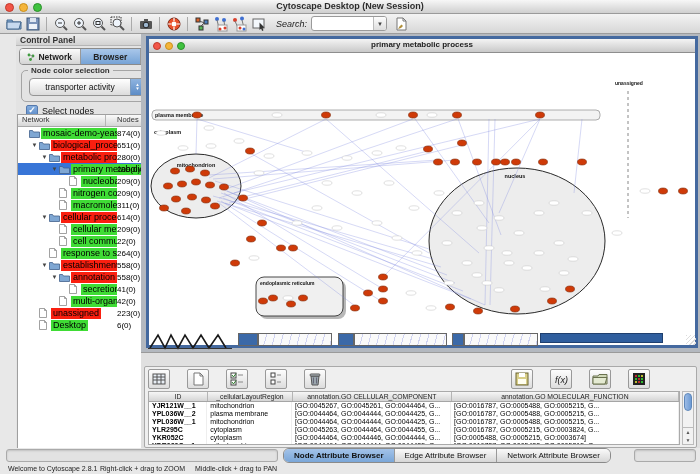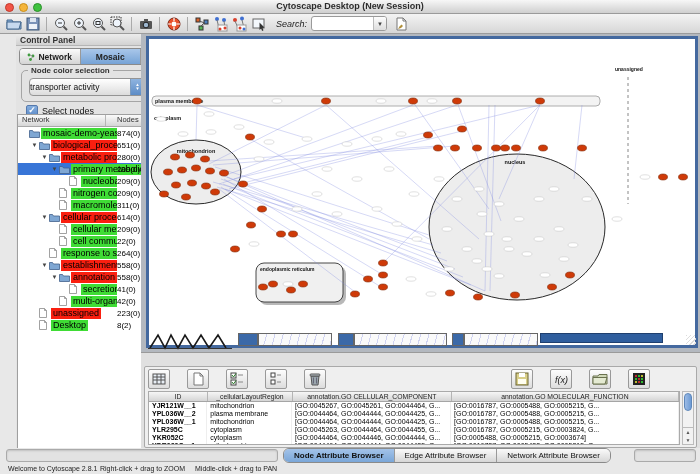--- a/index.html
+++ b/index.html
@@ -46,21 +46,21 @@
   .cp-tab.sel{background:linear-gradient(#a9c7ea,#76a3d6);}
   .cp-tab-more{width:14px;display:flex;align-items:center;justify-content:center;
     font-size:7px;color:#222;background:linear-gradient(#e8e8e8,#c8c8c8);}
   .cp-group{position:absolute;left:5px;top:36px;width:130px;height:30px;
     border:1px solid #a5a5a5;border-radius:5px;}
   .cp-group-label{position:absolute;left:6px;top:-5px;background:#e3e3e3;padding:0 3px;
     font-size:8px;font-weight:bold;color:#333;}
   .popup{position:absolute;left:7px;top:7px;right:7px;height:16px;display:flex;
     border:1px solid #949494;border-radius:4px;overflow:hidden;
     background:linear-gradient(#ffffff,#dcdcdc);align-items:center;}
-  .popup .val{flex:1;font-size:8.5px;color:#111;}
+  .popup .val{flex:1;text-align:center;font-size:8.5px;color:#111;}
   .popup .stepper{width:13px;height:16px;background:linear-gradient(#8fb4e0,#5d8cc6);
     display:flex;flex-direction:column;align-items:center;justify-content:center;
     font-size:4.5px;color:#fff;line-height:4px;border-left:1px solid #7d9cbf;}
   .cp-check{position:absolute;left:10px;top:71px;display:flex;align-items:center;gap:4px;}
   .checkbox{width:10px;height:10px;border-radius:2px;border:1px solid #5579ad;
     background:linear-gradient(#86aede,#5b8ac7);color:#fff;font-size:9px;line-height:9px;
     text-align:center;font-weight:bold;}
   .cp-check .lbl{font-size:9px;color:#111;}
   .cp-tree{position:absolute;left:1px;right:1px;top:80px;bottom:2px;background:#fff;
     border:1px solid #9f9f9f;overflow:hidden;}
@@ -263,21 +263,21 @@
     <div class="cp-tab">
       <svg width="8" height="8" viewBox="0 0 8 8">
           <circle cx="2" cy="2" r="1.4" fill="#3aa13a"></circle>
           <circle cx="6" cy="3" r="1.4" fill="#3aa13a"></circle>
           <circle cx="3.5" cy="6.5" r="1.4" fill="#3aa13a"></circle>
           <path d="M2 2L6 3M6 3L3.5 6.5" stroke="#777" stroke-width=".6"></path>
         </svg>
       <span>Network</span>
     </div>
     <div class="cp-tab sel">
-      <span>Mosaic</span>
+      <span>Browser</span>
     </div>
     <div class="cp-tab-more">▶</div>
   </div>
   <div class="cp-group">
     <span class="cp-group-label">Node color selection</span>
     <div class="popup">
       <span class="val">transporter activity</span>
       <span class="stepper">
           <span>▲</span>
           <span>▼</span>
@@ -499,28 +499,36 @@
           <div class="tree-inner" style="padding-left: 12px;">
             <span class="t-arrow"></span>
             <span class="t-icon">
               <svg width="8" height="10" viewBox="0 0 8 10">
                 <path d="M0.5 0.5h5l2 2v7h-7z" fill="#fff" stroke="#8a8a8a" stroke-width="0.8"></path>
                 <path d="M5.5 0.5v2h2" fill="none" stroke="#8a8a8a" stroke-width="0.8"></path>
               </svg>
             </span>
             <span class="t-label bg-green">Desktop</span>
           </div>
-          <span class="t-count">8(2)</span>
+          <span class="t-count">6(0)</span>
         </div>
       </div>
   </div>
 </div>
 
 <div class="mdi">
   <div class="net-frame">
+    <div class="net-titlebar">
+      <div class="lights">
+        <span class="light red"></span>
+        <span class="light yellow"></span>
+        <span class="light green"></span>
+      </div>
+      <div class="net-title">primary metabolic process</div>
+    </div>
     <div class="net-canvas">
       <svg id="graph-svg" width="546" height="291" viewBox="0 0 546 291">
 
         <rect x="3" y="57" width="448" height="10" rx="4" fill="#f3f3f3" stroke="#999" stroke-width="0.8"></rect>
         <text x="6" y="64" font-size="5.5" class="gtxt">plasma membrane</text>
         <text x="5" y="81" font-size="5.5" class="gtxt">cytoplasm</text>
         <ellipse cx="47" cy="133" rx="45" ry="32" fill="#ededed" stroke="#2a2a2a" stroke-width="1"></ellipse>
         <text x="47" y="114" font-size="5.5" text-anchor="middle" class="gtxt">mitochondrion</text>
         <ellipse cx="368" cy="188" rx="88" ry="73" fill="#ededed" stroke="#2a2a2a" stroke-width="1"></ellipse>
         <text x="366" y="125" font-size="5.5" text-anchor="middle" class="gtxt">nucleus</text>

